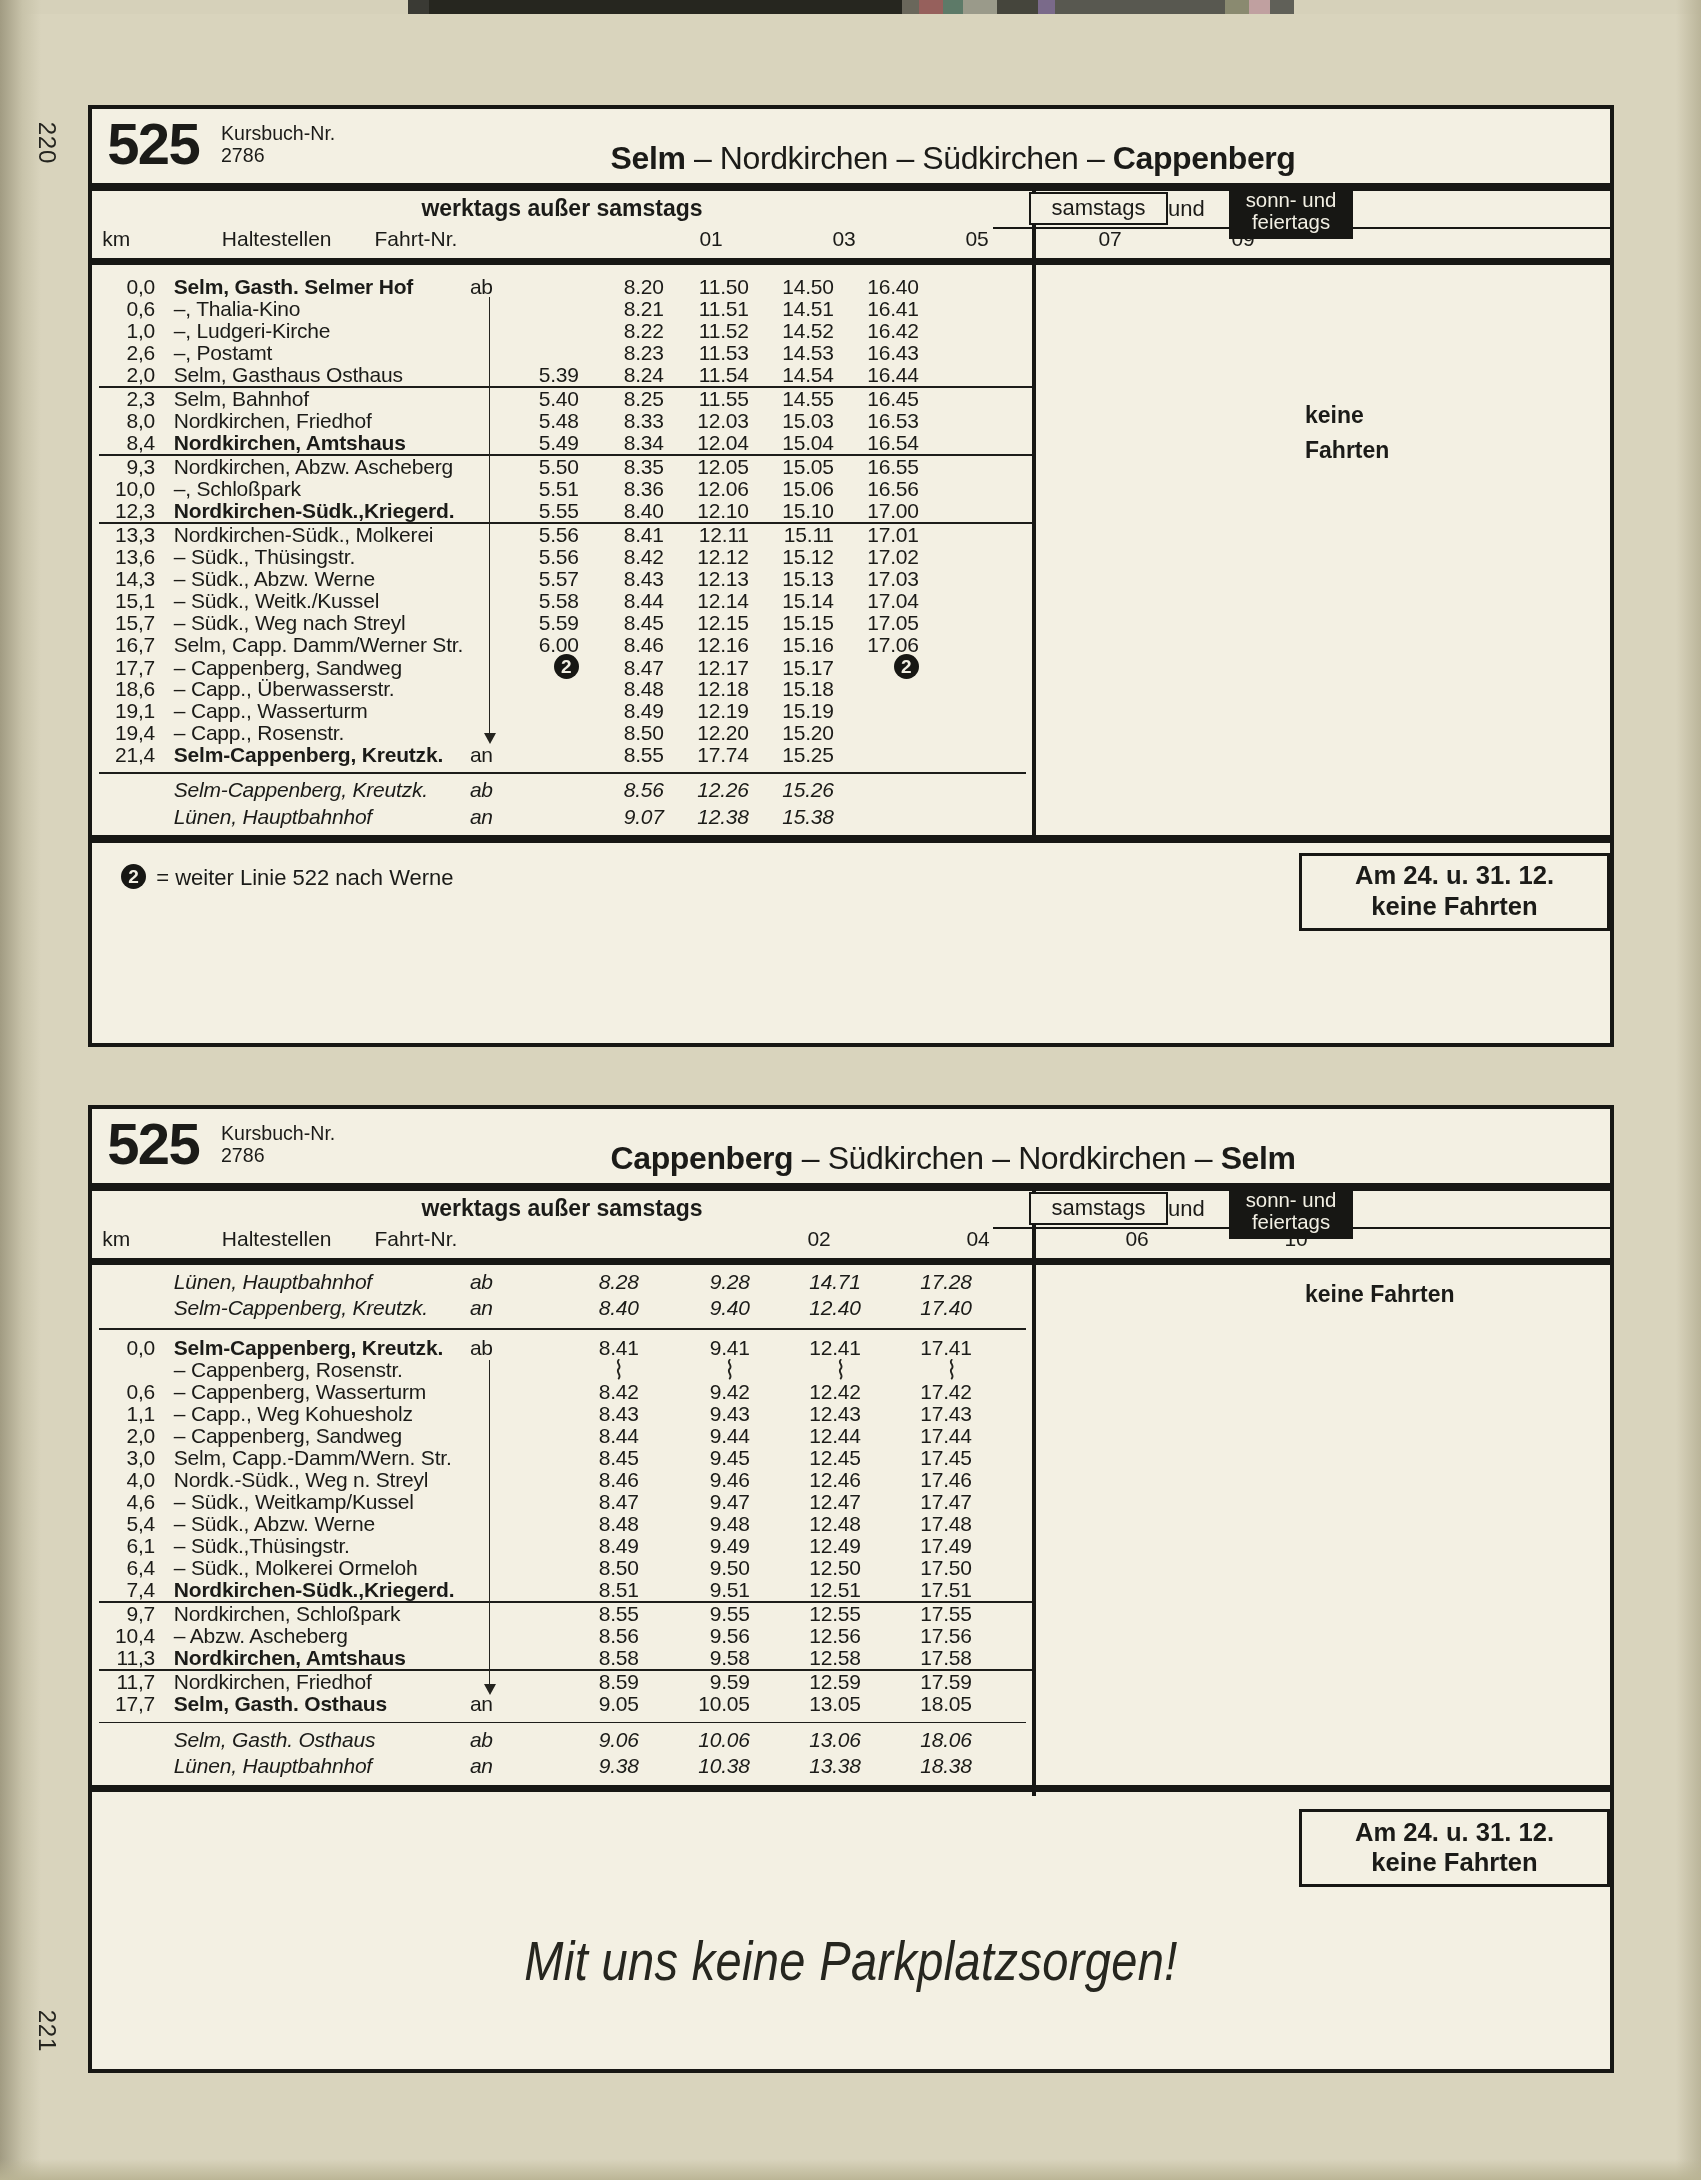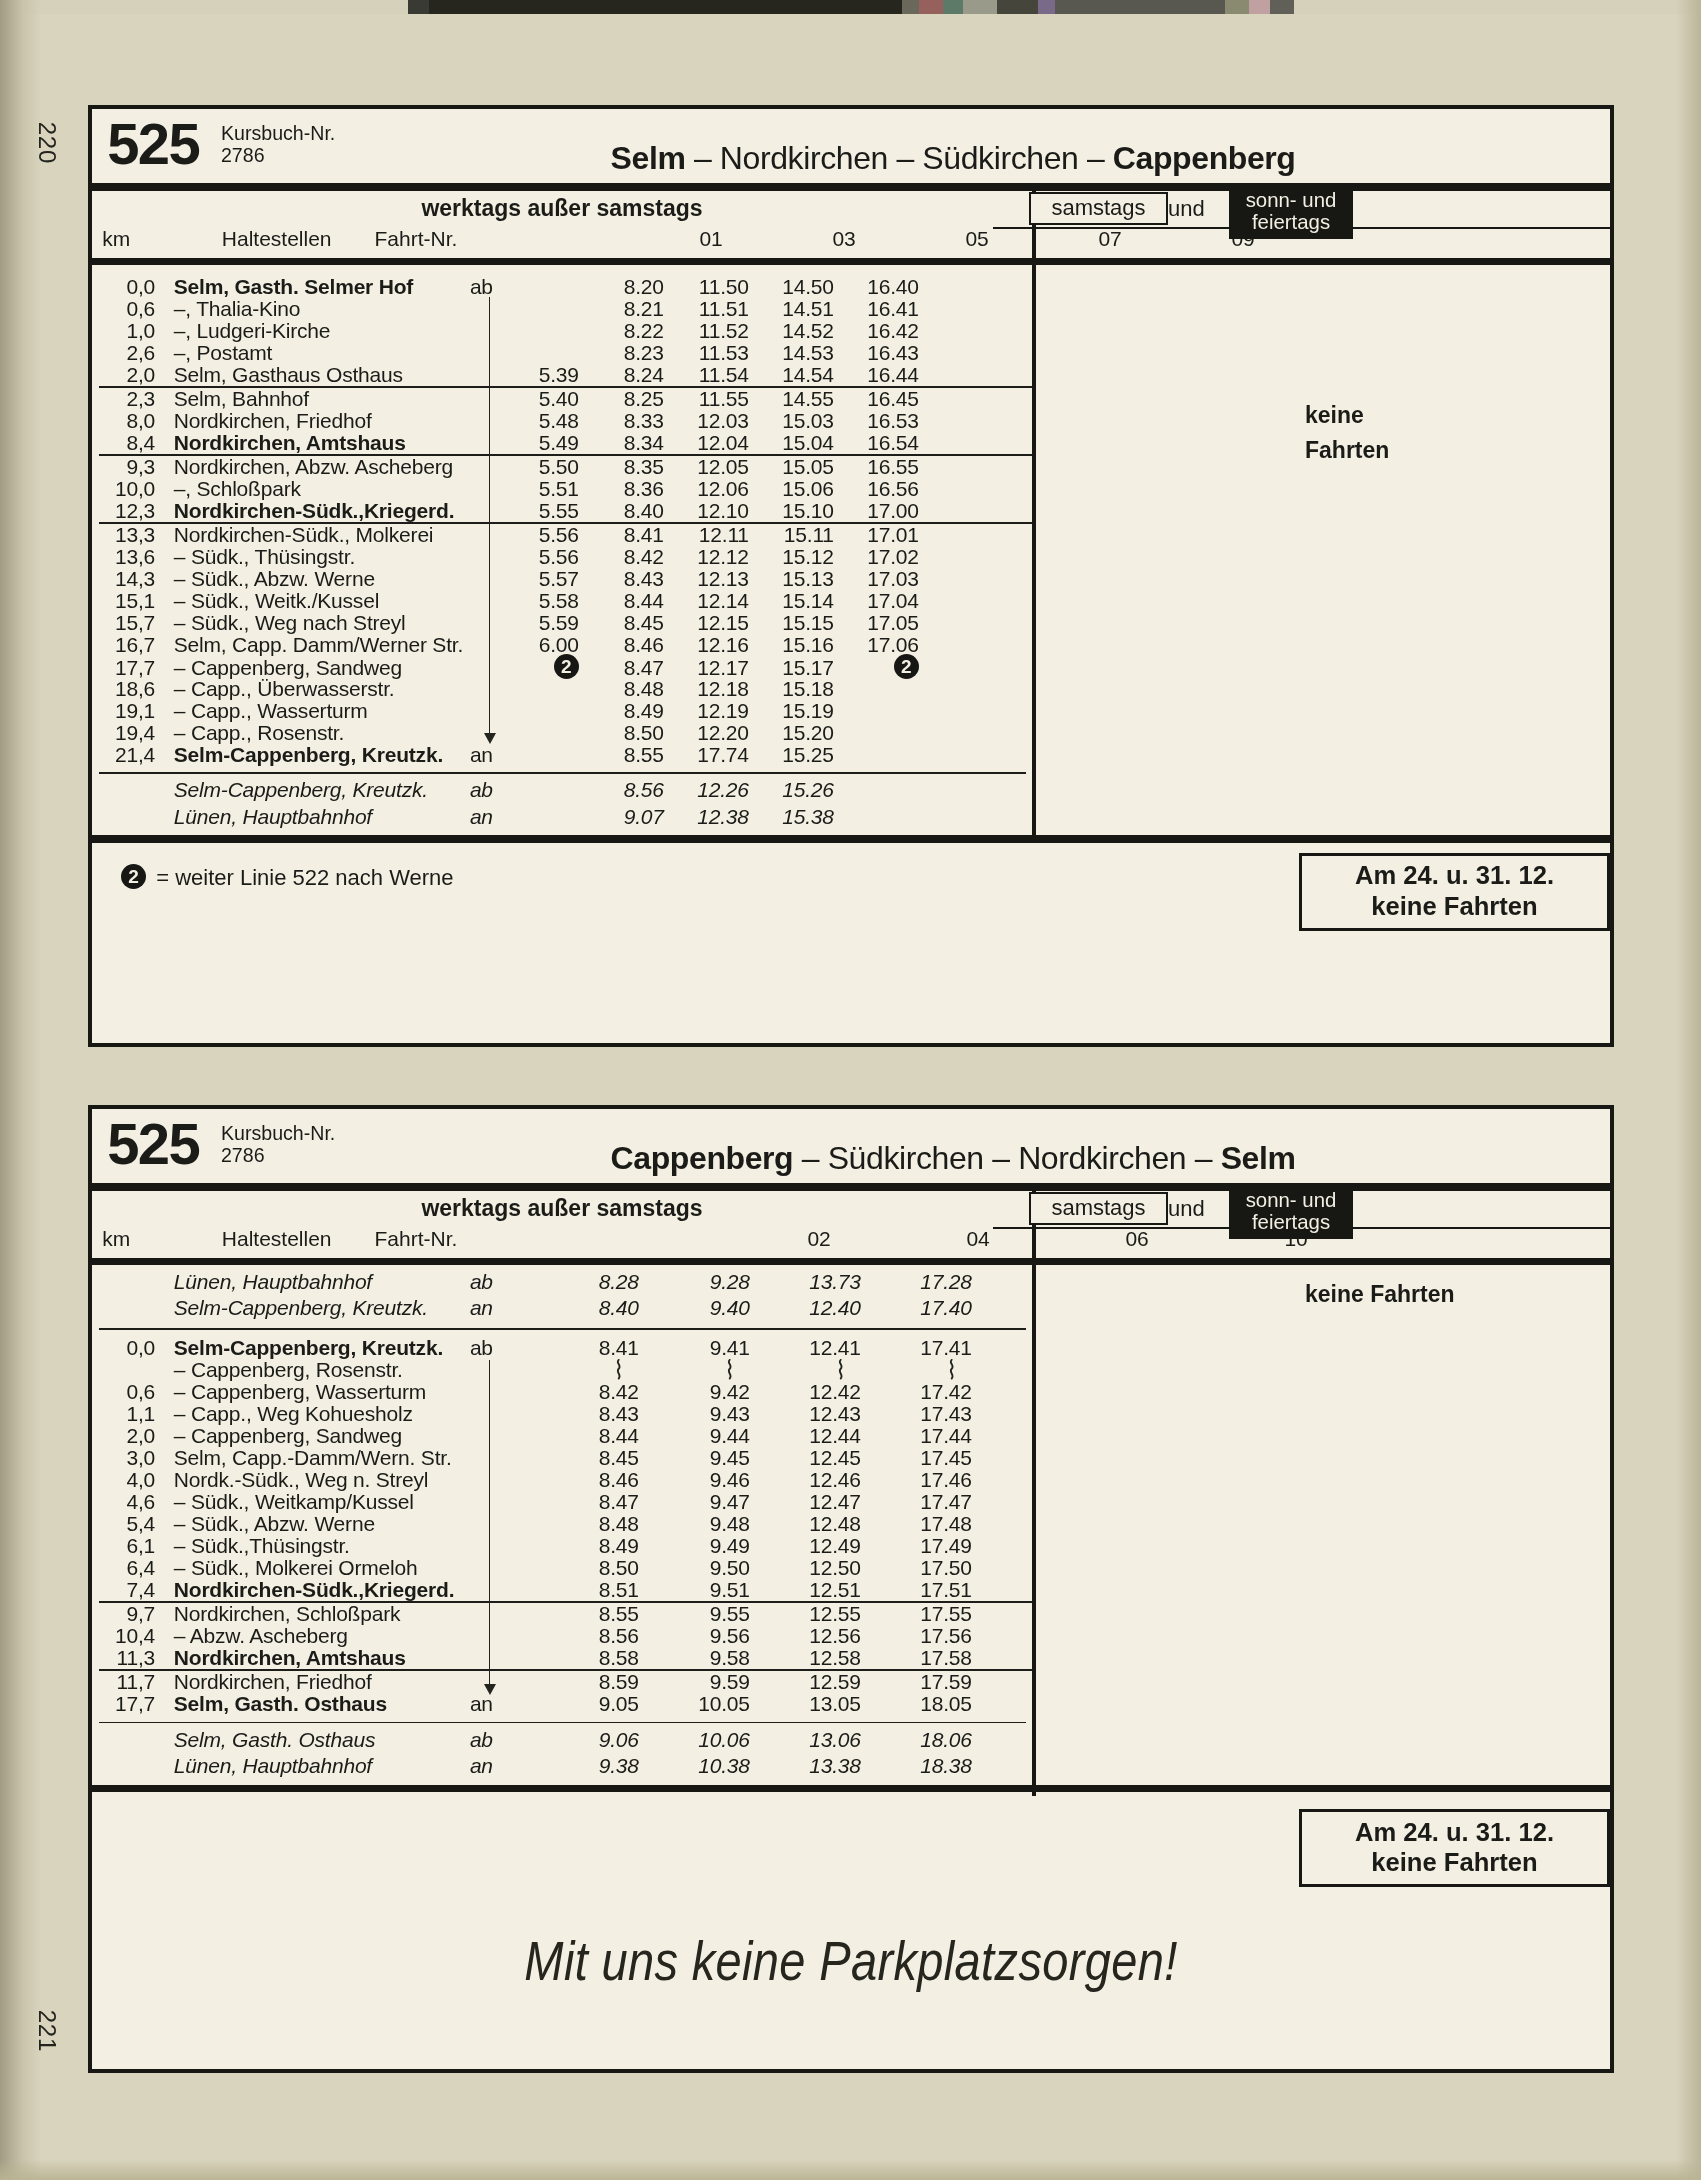--- a/index.html
+++ b/index.html
@@ -478,21 +478,21 @@
   <div class="body-wrap">
     <div class="body-left">
       <div class="prerows">
           <div class="row grid g2 italic">
             <div class="cell km"></div>
             <div class="cell stop">Lünen, Hauptbahnhof</div>
             <div class="cell mark">ab</div>
             <div class="cell sp"></div>
             <div class="cell time">8.28</div>
             <div class="cell time">9.28</div>
-            <div class="cell time">13.73</div>
+            <div class="cell time">14.71</div>
             <div class="cell time">17.28</div>
           </div>
           <div class="row grid g2 italic">
             <div class="cell km"></div>
             <div class="cell stop">Selm-Cappenberg, Kreutzk.</div>
             <div class="cell mark">an</div>
             <div class="cell sp"></div>
             <div class="cell time">8.40</div>
             <div class="cell time">9.40</div>
             <div class="cell time">12.40</div>

